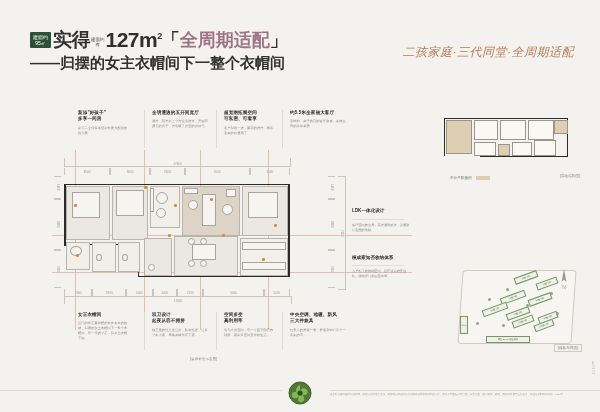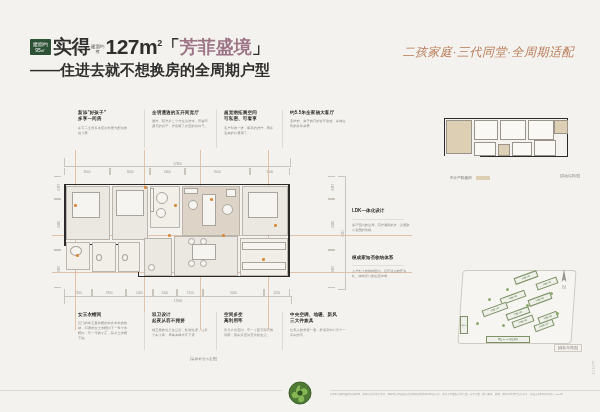--- a/index.html
+++ b/index.html
@@ -19,21 +19,21 @@
   .badge{
     display:inline-block;background:#2d5134;color:#ffffff;
     font-size:5px;line-height:6px;letter-spacing:0;
     padding:2px 3px;border-radius:1px;text-align:center;
     margin-right:2px;margin-bottom:2px;
   }
   .badge i{display:block;font-style:normal;}
   .hl-big{font-size:19px;font-weight:bold;letter-spacing:-0.5px;color:#2f2f2d;line-height:20px;}
   .hl-sup{font-size:4.5px;line-height:5px;color:#4a4a46;margin:0 1px 3px 1px;display:inline-block;text-align:center;}
   .hl-sup i{display:block;font-style:normal;}
-  .hl-num{font-size:21px;font-weight:bold;color:#2f2f2d;letter-spacing:-0.5px;line-height:20px;margin-top:7px;}
+  .hl-num{font-size:21px;font-weight:bold;color:#2f2f2d;letter-spacing:-0.5px;line-height:20px;}
   .hl-num sup{font-size:9px;vertical-align:super;}
   .hl-quote{font-size:18px;font-weight:bold;color:#2f2f2d;line-height:20px;}
   .hl-accent{font-size:18px;font-weight:bold;color:#9d7486;line-height:20px;}
   .hl-row2{font-size:15px;font-weight:bold;color:#2f2f2d;letter-spacing:0px;margin-top:4px;white-space:nowrap;}
 
   .brand{position:absolute;right:26px;top:44px;text-align:center;}
   .brand-cn{font-size:12px;color:#b87a55;letter-spacing:0.5px;white-space:nowrap;font-style:italic;}
   .brand-en{font-size:7px;color:#c79372;letter-spacing:2.6px;margin-top:3px;font-family:"Liberation Serif","DejaVu Serif",serif;}
 
   
@@ -116,24 +116,24 @@
           <i>建面约</i>
           <i>95㎡</i>
         </span>
         <span class="hl-big">实得</span>
         <span class="hl-sup">
           <i>建面约</i>
           <i>有</i>
         </span>
         <span class="hl-num"><span>127</span><span>m</span><sup>2</sup></span>
         <span class="hl-quote">「</span>
-        <span class="hl-accent">芳菲盛境</span>
+        <span class="hl-accent">全周期适配</span>
         <span class="hl-quote">」</span>
       </div>
-      <div class="hl-row2">——住进去就不想换房的全周期户型</div>
+      <div class="hl-row2">——归摆的女主衣帽间下一整个衣帽间</div>
     </div>
 
     <div class="brand">
       <div class="brand-cn">二孩家庭·三代同堂·全周期适配</div>
     </div>
   </div>
 
   <div class="top-callouts">
     <div class="callout" style="left:0;top:0;width:52px;">
       <div class="c-title">新添"好孩子"</div>

